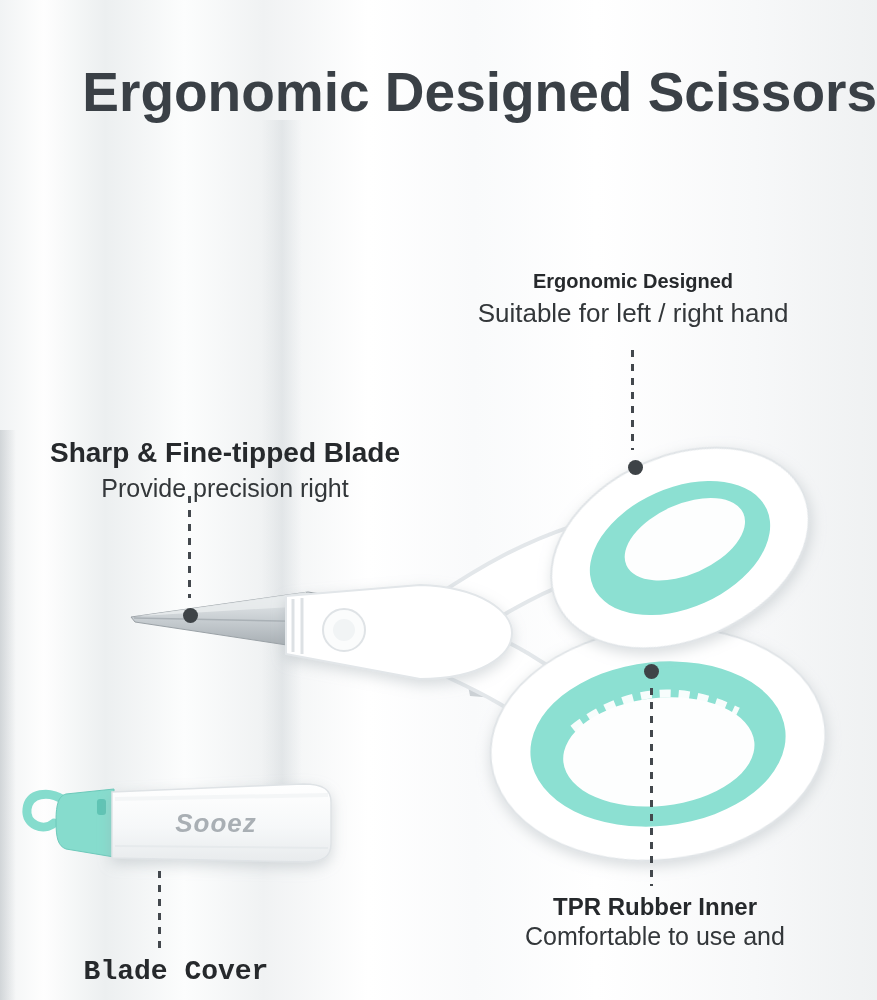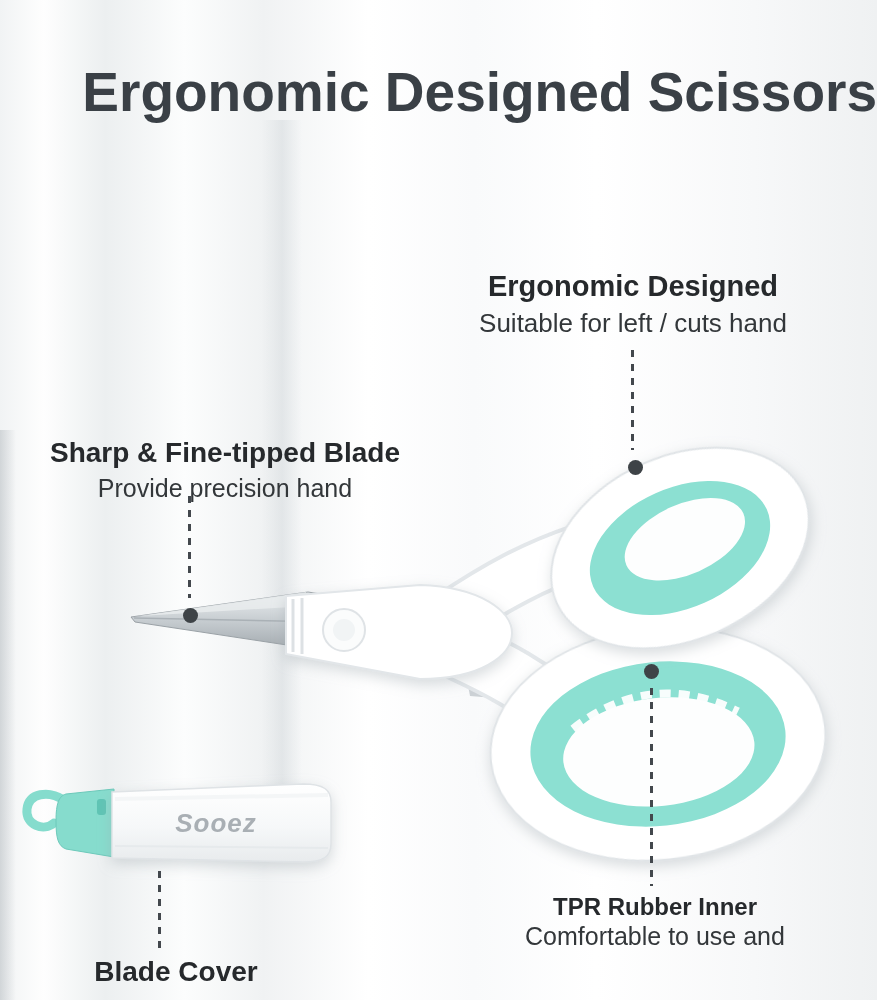--- a/index.html
+++ b/index.html
@@ -19,33 +19,33 @@
     background:linear-gradient(90deg, rgba(150,158,164,0.35), rgba(255,255,255,0)); }
 
   .page-title { position:absolute; top:60px; left:0; width:100%; text-align:right;
     font-size:55px; font-weight:bold; color:#3a4046; letter-spacing:0; white-space:nowrap; }
 
   .callout { position:absolute; text-align:center; transform:translateX(-50%); color:#26292c; }
   .callout .c-title { font-weight:bold; white-space:nowrap; }
   .callout .c-sub { color:#33373a; margin-top:5px; white-space:nowrap; }
 
   .co-ergonomic { left:633px; top:270px; }
-  .co-ergonomic .c-title { font-size:29px;text-align:center; }
+  .co-ergonomic .c-title { font-size:20px;text-align:center; }
   .co-ergonomic .c-sub   { font-size:26px; }
 
   .co-blade { left:225px; top:416px;margin-top:21px; }
   .co-blade .c-title { font-size:28px; }
   .co-blade .c-sub   { font-size:25px; }
 
   .co-tpr { left:655px; top:893px; }
   .co-tpr .c-title { font-size:24px; }
   .co-tpr .c-sub   { font-size:25px; line-height:1.25; margin-top:0; }
 
   .co-cover { left:176px; top:956px; }
-  .co-cover .c-title { font-size:28px; }
+  .co-cover .c-title { font-size:28px;font-family:Liberation Mono, monospace; }
 
   .dash-line { position:absolute; width:3px;
     background:repeating-linear-gradient(180deg, #43484d 0 7px, transparent 7px 14px); }
   .dl-ergonomic { left:631px; top:350px; height:100px; }
   .dl-blade     { left:188px; top:496px; height:102px; }
   .dl-tpr       { left:650px; top:688px; height:198px; }
   .dl-cover     { left:158px; top:871px; height:80px; }
 
   .dot { position:absolute; width:15px; height:15px; border-radius:50%; background:#3e4347; }
   .dot-ergonomic { left:628px; top:460px; }
@@ -131,26 +131,26 @@
 
   <div class="dash-line dl-tpr"></div>
   <div class="dot dot-tpr"></div>
 
   <div class="dash-line dl-cover"></div>
 
   <div class="page-title">Ergonomic Designed Scissors</div>
 
   <div class="callout co-ergonomic">
     <div class="c-title">Ergonomic Designed</div>
-    <div class="c-sub">Suitable for left / cuts hand</div>
+    <div class="c-sub">Suitable for left / right hand</div>
   </div>
 
   <div class="callout co-blade">
     <div class="c-title">Sharp &amp; Fine-tipped Blade</div>
-    <div class="c-sub">Provide precision hand</div>
+    <div class="c-sub">Provide precision right</div>
   </div>
 
   <div class="callout co-tpr">
     <div class="c-title">TPR Rubber Inner</div>
     <div class="c-sub">
       <div>Comfortable to use and</div>
     </div>
   </div>
 
   <div class="callout co-cover">

